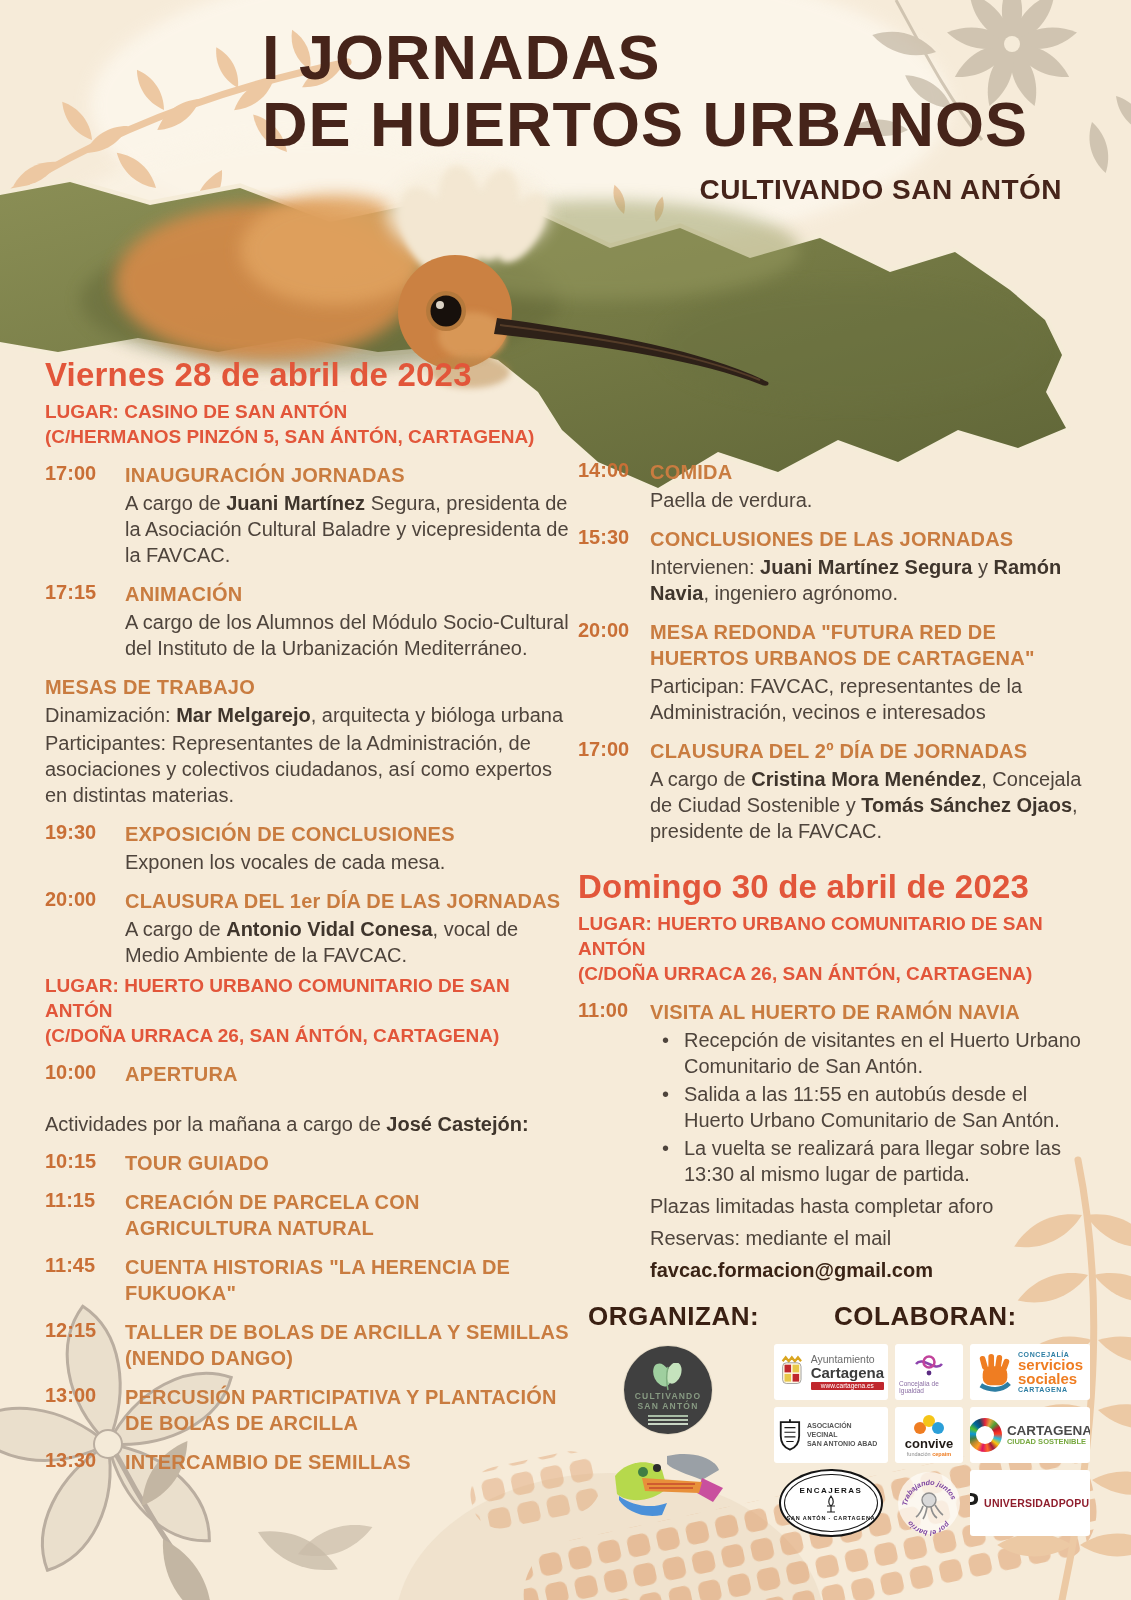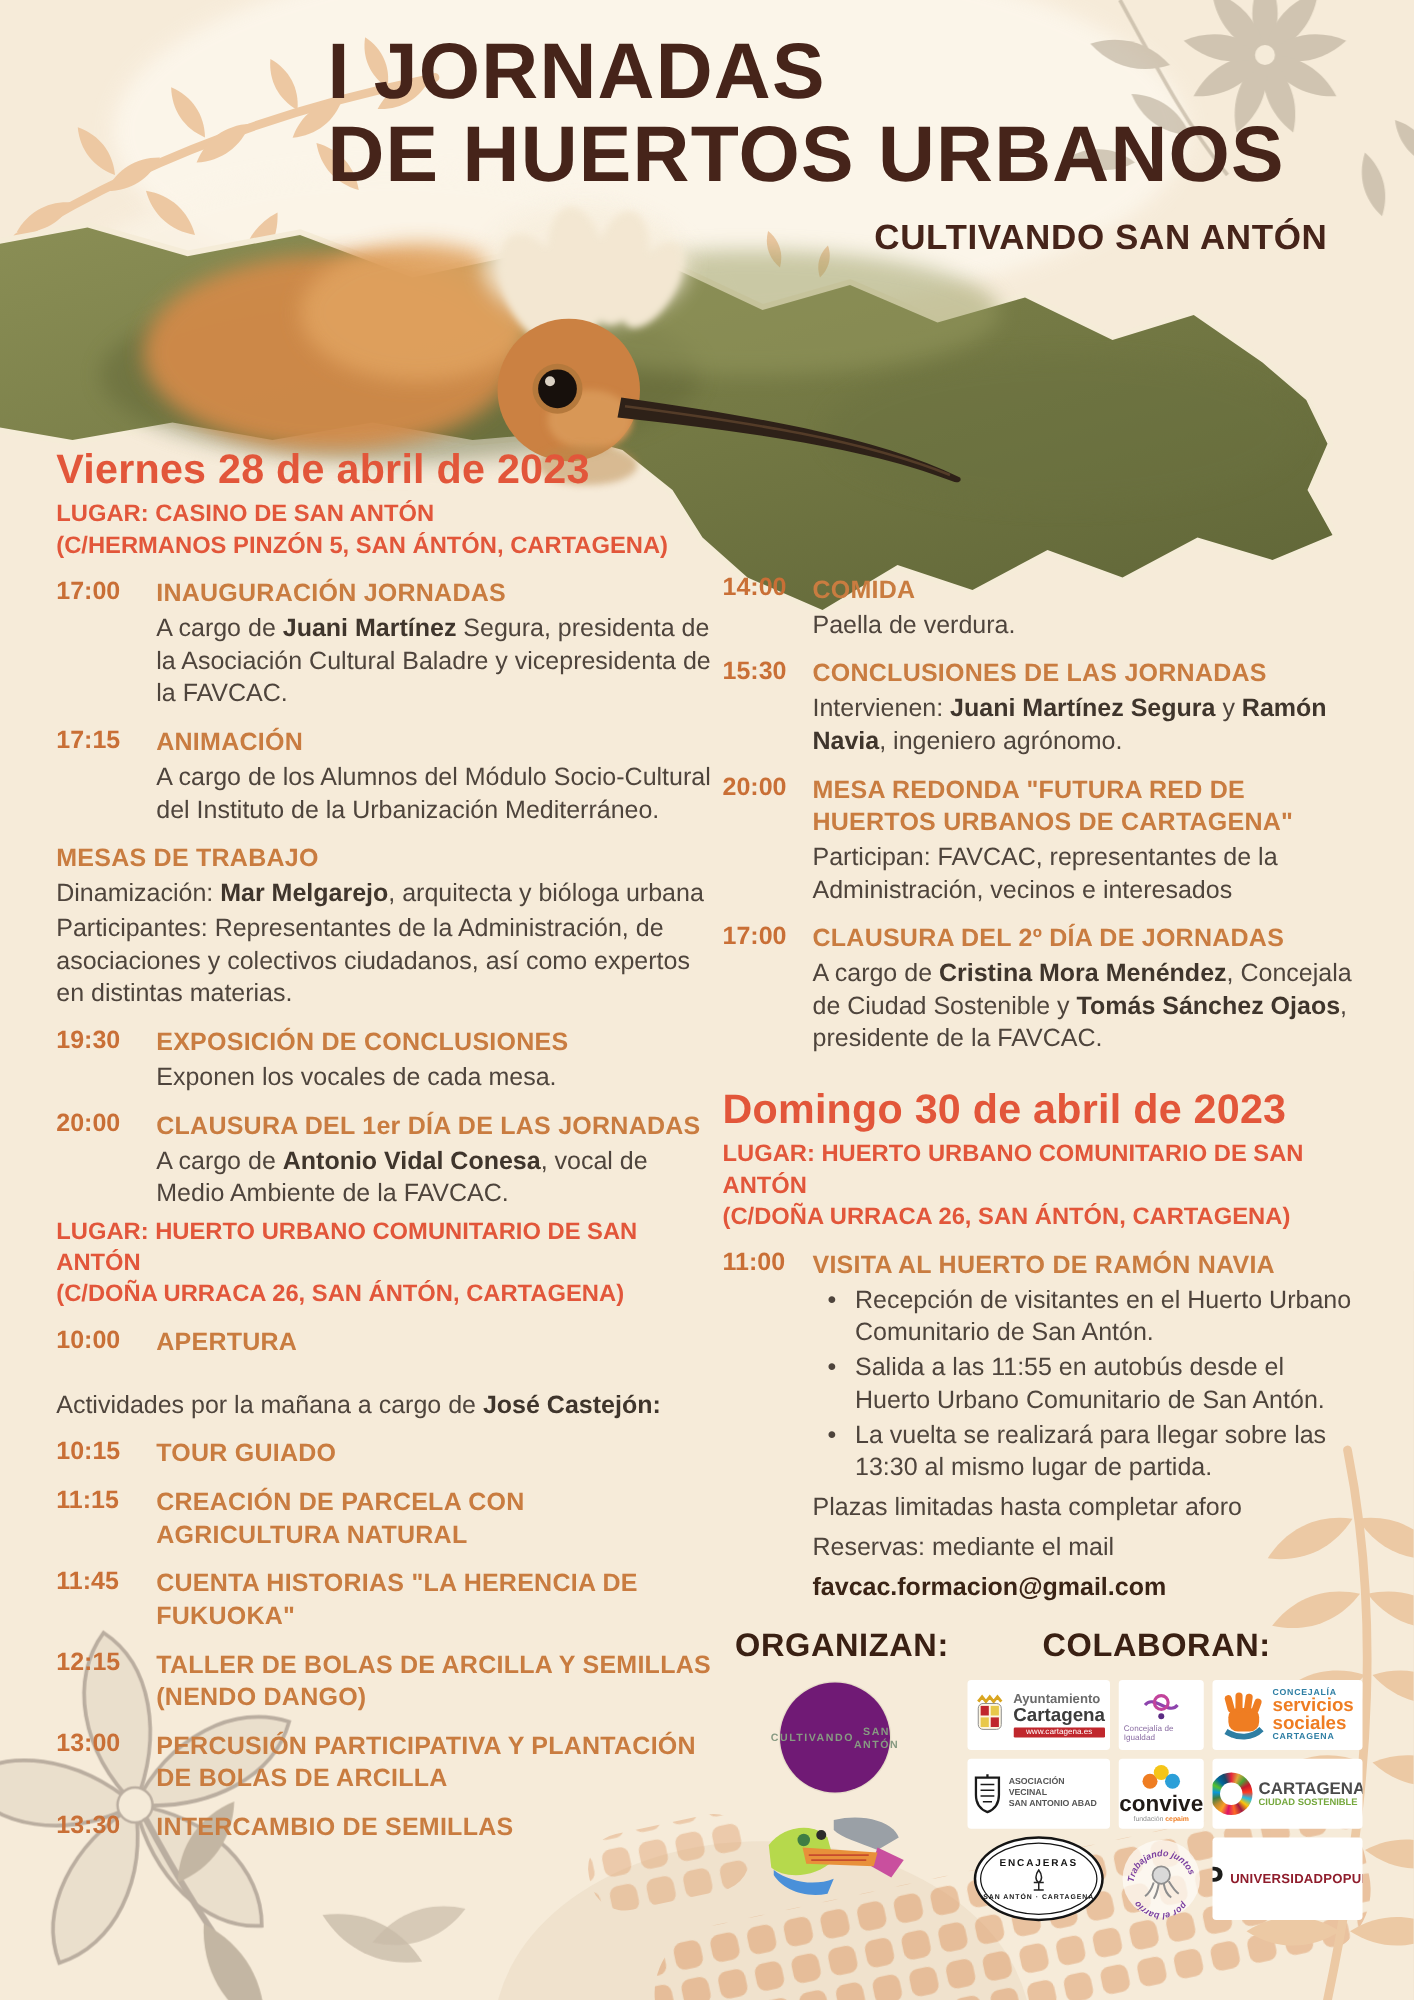--- a/index.html
+++ b/index.html
@@ -43,47 +43,47 @@
   .bullet::before{content:"•"; position:absolute; left:12px; top:0; color:#4e443c;}
 
   
   .footer{display:flex; margin-top:18px;}
   .org-block{width:186px; margin-left:10px;}
   .colab-block{flex:1;}
   .footer-label{font-size:26px; font-weight:800; color:#3a2013; letter-spacing:.5px;}
   .colab-block .footer-label{margin-left:60px;}
   .org-logos{margin-top:14px; display:flex; flex-direction:column; align-items:center; gap:14px; width:160px;}
 
-  .logo-circle{width:88px; height:88px; border-radius:50%; background:#701a75;
-    box-shadow:0 0 0 1px #e7ddc9; display:flex; align-items:center; justify-content:center; text-align:center;}
+  .logo-circle{width:88px; height:88px; border-radius:50%; background:#404040;
+    box-shadow:0 0 0 1px #e7ddc9; display:flex; flex-direction:column; align-items:center; justify-content:center; text-align:center;}
   .cl-line{font-size:8.5px; letter-spacing:1.2px; color:#879a82; font-weight:700;}
   .cl-tiny{width:40px; height:1.5px; background:#a9bda6; margin-top:4px;
     box-shadow:0 4px 0 #b9cab4, 0 8px 0 #c9d6c4;}
 
   .colab-grid{margin-top:12px; margin-left:0px; display:grid;
     grid-template-columns:114px 68px 120px; grid-template-rows:56px 56px 66px; gap:7px; align-items:center; justify-items:stretch;}
   .card{background:#fff; border-radius:3px; height:100%; display:flex; align-items:center; justify-content:center; gap:5px; padding:2px 4px; box-sizing:border-box; overflow:hidden;}
 
   .ayto-text{display:flex; flex-direction:column; line-height:1;}
-  .ayto-l1{font-size:10.5px; color:#6b6b6b;font-weight:bold;}
+  .ayto-l1{font-size:10.5px; color:#6b6b6b;}
   .ayto-l2{font-size:15px; font-weight:700; color:#3c3c3c;}
   .ayto-strip{margin-top:2px; background:#c0272d; color:#fff; font-size:6.5px; text-align:center; padding:1px 2px; border-radius:1px;}
 
   .card.igualdad{flex-direction:column; gap:1px;}
   .ig-caption{font-size:6.5px; color:#8a6da3;}
 
   .ss-text{display:flex; flex-direction:column; line-height:1;}
   .ss-small{font-size:7px; font-weight:700; color:#2e7ea3; letter-spacing:.6px;}
   .ss-big{font-size:15px; font-weight:800; color:#ef7d22; line-height:.95;}
 
   .av-text{display:flex; flex-direction:column; line-height:1.25;}
   .av-line{font-size:7px; font-weight:700; color:#555;}
 
   .card.convive{flex-direction:column; gap:1px;}
-  .cv-name{font-size:18px; font-weight:800; color:#201a16; line-height:1;}
+  .cv-name{font-size:13px; font-weight:800; color:#201a16; line-height:1;}
   .cv-sub{font-size:5.5px; color:#8a8a8a;}
   .cv-sub b{color:#ef7d22;}
 
   .sdg{width:34px; height:34px; border-radius:50%; position:relative; flex:none;
     background:conic-gradient(#e5243b,#dda63a,#4c9f38,#c5192d,#ff3a21,#26bde2,#fcc30b,#a21942,#fd6925,#dd1367,#fd9d24,#bf8b2e,#3f7e44,#0a97d9,#56c02b,#00689d,#19486a,#e5243b);}
   .sdg::after{content:""; position:absolute; inset:8px; background:#fff; border-radius:50%;}
   .sost-text{display:flex; flex-direction:column; line-height:1.05;}
   .sost-l1{font-size:13.5px; font-weight:800; color:#4a4a4a;}
   .sost-l2{font-size:7.5px; font-weight:800; color:#76a83e;}
 

